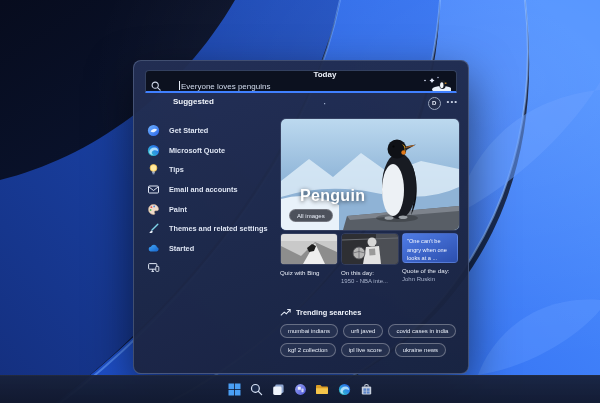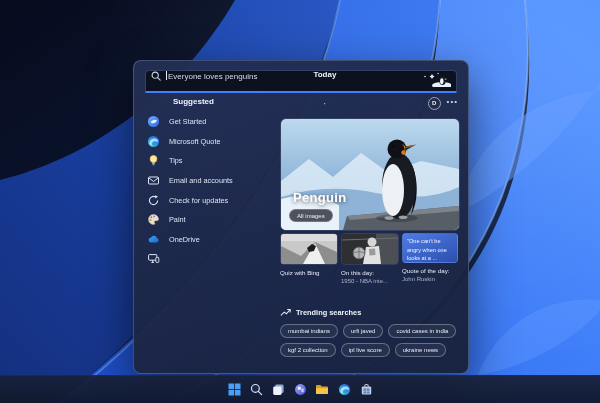--- a/index.html
+++ b/index.html
@@ -7,43 +7,43 @@
   .desktop{position:relative;width:600px;height:403px;overflow:hidden;}
   .wallpaper{position:absolute;inset:0;}
 
   
   .panel{position:absolute;left:133px;top:60px;width:334px;height:312px;border-radius:8px;
     background:linear-gradient(160deg,rgba(35,47,84,.97),rgba(24,33,60,.97));
     border:1px solid rgba(140,160,200,.35);box-shadow:0 18px 45px rgba(0,0,0,.55);}
 
   .search-box{position:absolute;left:11px;top:9px;right:11px;height:20px;background:#0c111f;
     border:1px solid #33405f;border-bottom:2px solid #4080ff;border-radius:4px 4px 1px 1px;
-    display:flex;align-items:flex-start;padding:0 5px;gap:5px;}
+    display:flex;align-items:flex-end;padding:0 5px;gap:18px;}
   .search-text{font-size:8px;color:#d3dcee;flex:1;white-space:nowrap;overflow:hidden;}
   .caret{display:inline-block;width:1px;height:9px;background:#e7edf8;margin-right:1px;vertical-align:-1px;}
 
   .left-col{position:absolute;left:13px;top:36px;width:130px;}
-  .sec-title{font-size:8px;font-weight:bold;color:#f0f4fb;margin:0 0 6px 0;padding-left:26px;}
-  .sg-item{display:flex;align-items:center;gap:9px;height:19.6px;cursor:default;}
+  .sec-title{font-size:8px;font-weight:bold;color:#f0f4fb;margin:0 0 15px 0;padding-left:26px;}
+  .sg-item{display:flex;align-items:center;gap:9px;height:19.6px;cursor:default;font-weight:bold;}
   .sg-item .lbl{font-size:7.3px;color:#dde4f2;white-space:nowrap;}
   .sg-ic{width:13px;height:13px;flex:0 0 13px;display:flex;align-items:center;justify-content:center;}
 
   .right-col{position:absolute;left:146px;top:36px;width:180px;}
   .today-row{position:absolute;left:0;top:0;width:180px;height:12px;display:flex;align-items:center;}
   .today-label{font-size:8px;font-weight:bold;color:#eef2fa;margin-left:24px;display:flex;gap:20px;align-items:center;flex-direction:column;}
   .today-sep{color:#9fb0cf;}
   .today-spacer{flex:1;}
   .avatar{width:11px;height:11px;border-radius:50%;border:1px solid #9aa6bd;color:#e8edf8;font-size:6px;font-weight:bold;
     display:flex;align-items:center;justify-content:center;background:#232d4a;}
   .more-dots{font-size:8px;color:#cdd6e8;margin:0 2px 3px 6px;letter-spacing:1px;}
 
   .hero{position:absolute;left:0;top:21px;width:178px;height:111px;border-radius:6px;overflow:hidden;
     border:1px solid rgba(255,255,255,.10);}
   .hero svg{position:absolute;inset:0;}
-  .hero-title{position:absolute;left:12px;bottom:25px;font-size:13px;font-weight:bold;color:#fff;
+  .hero-title{position:absolute;left:19px;bottom:25px;font-size:16px;font-weight:bold;color:#fff;
     text-shadow:0 1px 4px rgba(0,0,0,.6);letter-spacing:.3px;}
   .hero-badge{position:absolute;left:8px;bottom:8px;background:rgba(16,20,30,.72);color:#e9eef8;
     font-size:6px;padding:2.5px 7px;border-radius:8px;border:1px solid rgba(255,255,255,.22);}
 
   .cards-row{position:absolute;left:0;top:136px;width:180px;display:flex;gap:5px;}
   .mini-card{width:56px;}
   .mini-img{width:56px;height:30px;border-radius:4px;overflow:hidden;border:1px solid rgba(255,255,255,.10);position:relative;}
   .quote-box{background:linear-gradient(155deg,#4f7ce6,#2c4fae);padding:3px 4px;box-sizing:border-box;}
   .quote-text{font-size:5.6px;line-height:1.55;color:#f2f6ff;}
   .cap1{font-size:6.2px;color:#e6ebf5;margin-top:4px;line-height:1.3;}
@@ -178,56 +178,56 @@
         <span class="sg-ic">
             <svg width="13" height="13" viewBox="0 0 13 13">
           <rect x="1.5" y="3" width="10" height="7" rx="1" fill="none" stroke="#dfe6f4" stroke-width="1"></rect>
           <polyline points="2,4 6.5,7.5 11,4" fill="none" stroke="#dfe6f4" stroke-width="1"></polyline>
             </svg>
           </span>
         <span class="lbl">Email and accounts</span>
       </div>
 
 
-      <div class="sg-item">
-        <span class="sg-ic">
-            <svg width="13" height="13" viewBox="0 0 13 13">
-          <path d="M10.6,6.5 A4.1,4.1 0 1 1 8.6,3" fill="none" stroke="#dfe6f4" stroke-width="1.1"></path>
-          <polygon points="8,1.2 11,2.6 8.4,4.6" fill="#dfe6f4"></polygon>
-            </svg>
-          </span>
-        <span class="lbl">Check for updates</span>
-      </div>
 
       <div class="sg-item">
         <span class="sg-ic">
             <svg width="13" height="13" viewBox="0 0 13 13">
           <path d="M6.5,1.5 a5,5 0 1 0 0,10 c1.4,0 1.6-1 1-1.8 c-0.7-0.9 0-2 1.2-2 h1.4 c0.9,0 1.4-0.7 1.4-1.4 C11.5,3.6 9.2,1.5 6.5,1.5 Z" fill="#f0dccb" stroke="#c9a98d" stroke-width="0.6"></path>
           <circle cx="4.4" cy="4.2" r="0.9" fill="#e05555"></circle>
               <circle cx="7.2" cy="3.4" r="0.9" fill="#4a8de0"></circle>
               <circle cx="3.6" cy="7" r="0.9" fill="#58b85e"></circle>
             </svg>
           </span>
         <span class="lbl">Paint</span>
       </div>
 
+      <div class="sg-item">
+        <span class="sg-ic">
+            <svg width="13" height="13" viewBox="0 0 13 13">
+          <line x1="10.8" y1="2.2" x2="5" y2="8" stroke="#7fd4e8" stroke-width="1.4" stroke-linecap="round"></line>
+          <path d="M4.6,8.4 C3.4,8.8 3.4,10.2 2.2,10.8 C3.8,11.4 5.6,10.8 5.8,9.4 Z" fill="#e9eef8"></path>
+            </svg>
+          </span>
+        <span class="lbl">Themes and related settings</span>
+      </div>
 
       <div class="sg-item">
         <span class="sg-ic">
             <svg width="13" height="13" viewBox="0 0 13 13">
           <defs>
                 <linearGradient id="iOD" x1="0" y1="0" x2="1" y2="1">
                   <stop offset="0" stop-color="#41a5f5"></stop>
                   <stop offset="1" stop-color="#1868d0"></stop>
                 </linearGradient>
               </defs>
           <path d="M3.4,9.4 a2.4,2.4 0 0 1 0.5,-4.7 a3.3,3.3 0 0 1 6.2,0.6 a2.1,2.1 0 0 1 -0.4,4.1 Z" fill="url(#iOD)"></path>
             </svg>
           </span>
-        <span class="lbl">OneDrive</span>
+        <span class="lbl">Started</span>
       </div>
 
 
       <div class="sg-item">
         <span class="sg-ic">
             <svg width="13" height="13" viewBox="0 0 13 13">
           <rect x="1.6" y="2.6" width="8.2" height="5.6" rx="0.8" fill="none" stroke="#dfe6f4" stroke-width="1"></rect>
           <line x1="4.4" y1="10.4" x2="7" y2="10.4" stroke="#dfe6f4" stroke-width="1"></line>
           <line x1="5.7" y1="8.2" x2="5.7" y2="10.4" stroke="#dfe6f4" stroke-width="1"></line>
           <rect x="8.8" y="5.4" width="3" height="5" rx="0.7" fill="#232d4a" stroke="#dfe6f4" stroke-width="0.9"></rect>

